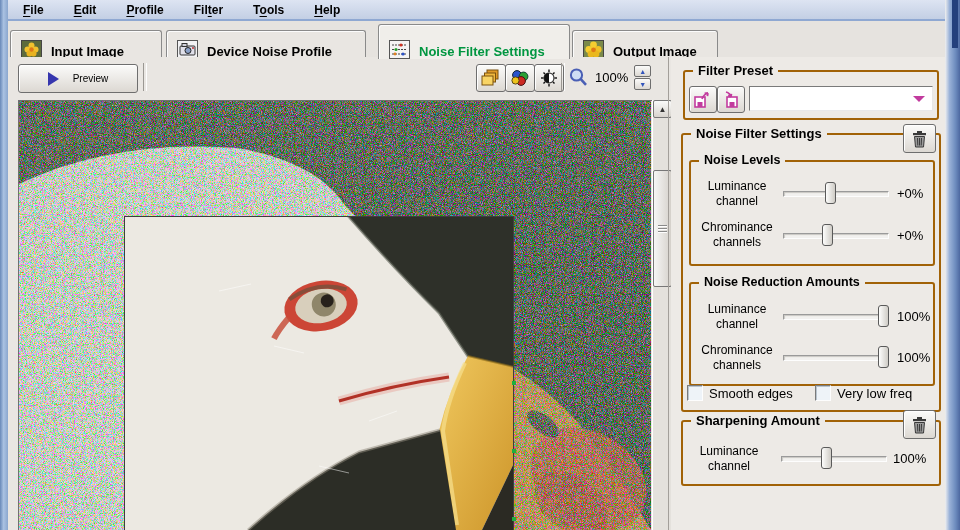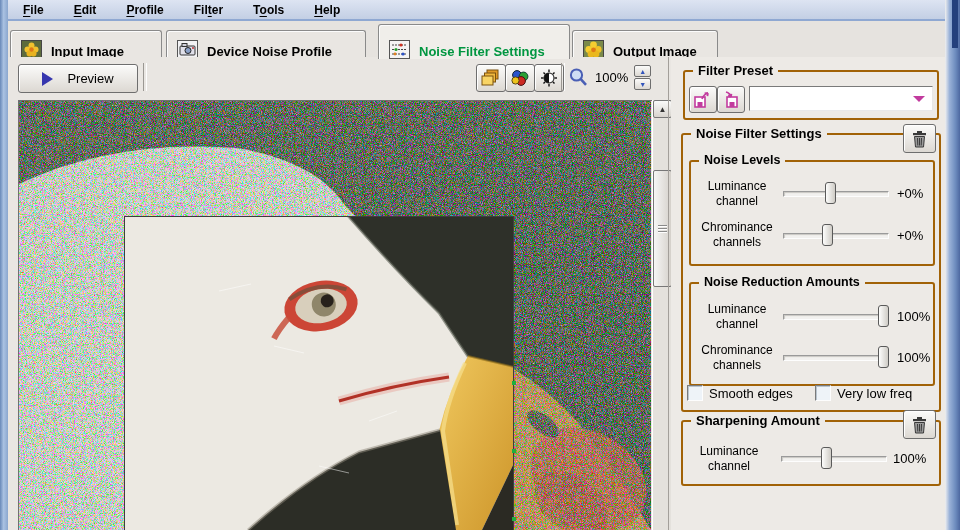--- a/index.html
+++ b/index.html
@@ -26,21 +26,21 @@
     padding:0 10px;box-sizing:border-box;font-size:13px;font-weight:bold;color:#000;cursor:pointer;}
   .tab.active{height:35px;background:#f0eeea;z-index:2;}
   .tab .ticon{width:21px;height:19px;flex:0 0 auto;}
   
   .content{left:8px;top:57px;width:937px;height:473px;background:#e9e6e2;}
   .divider-v{position:absolute;left:660px;top:0;width:3px;height:473px;
     border-left:1px solid #a39f9a;border-right:1px solid #fbfbfb;}
   
   .btn3d{background:linear-gradient(#fbfbfa,#dcd8d2);border:1px solid #6e6e6e;
     border-radius:3px;box-shadow:inset 1px 1px 0 #fff;display:flex;align-items:center;justify-content:center;cursor:pointer;}
-  .preview-btn{left:10px;top:7px;width:118px;height:27px;gap:14px;font-size:13px;color:#000;}
+  .preview-btn{left:10px;top:7px;width:118px;height:27px;gap:14px;font-size:10px;color:#000;}
   .play-tri{width:0;height:0;border-top:7px solid transparent;border-bottom:7px solid transparent;border-left:11px solid #3636ae;}
   .tsep{position:absolute;top:6px;width:2px;height:28px;border-left:1px solid #9a9792;border-right:1px solid #fcfcfc;}
   .tool-btn{position:absolute;top:7px;width:28px;height:26px;}
   .zoom-wrap{position:absolute;top:7px;left:560px;height:26px;display:flex;align-items:center;gap:6px;}
   .zoom-val{font-size:13px;color:#000;}
   .spinner{display:flex;flex-direction:column;gap:1px;}
   .spin-btn{width:17px;height:12px;font-size:7px;color:#3355bb;line-height:11px;text-align:center;
     background:linear-gradient(#fbfbfa,#dcd8d2);border:1px solid #6e6e6e;border-radius:2px;box-sizing:border-box;cursor:pointer;}
   
   .image-area{left:10px;top:43px;width:633px;height:430px;border-top:1px solid #707070;border-left:1px solid #707070;cursor:crosshair;}

